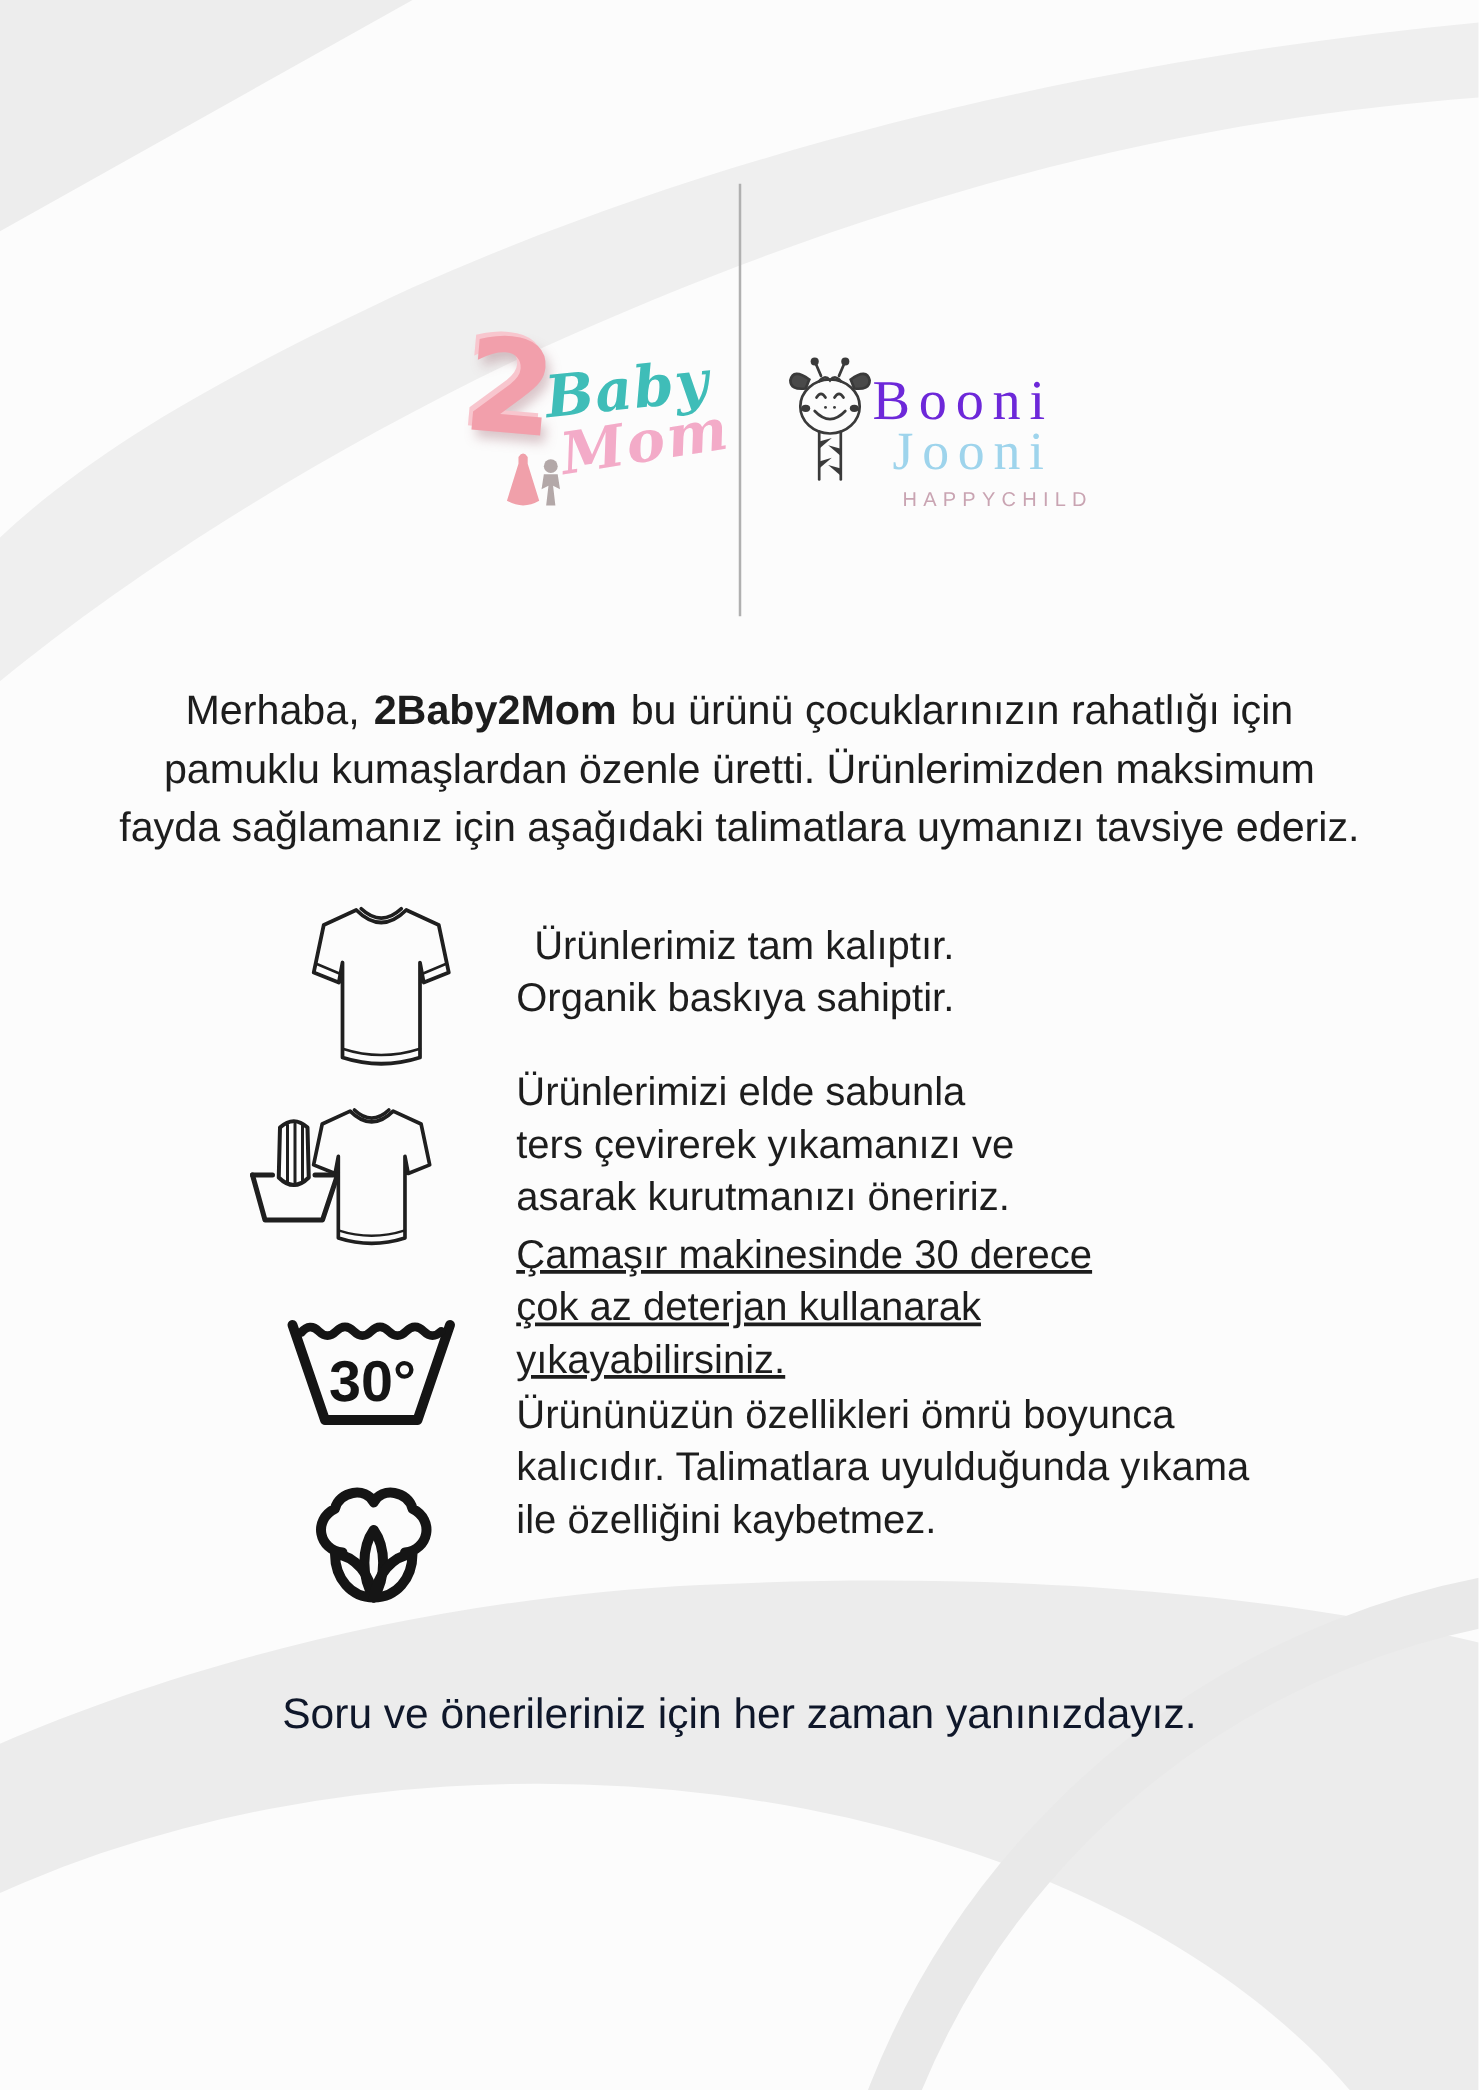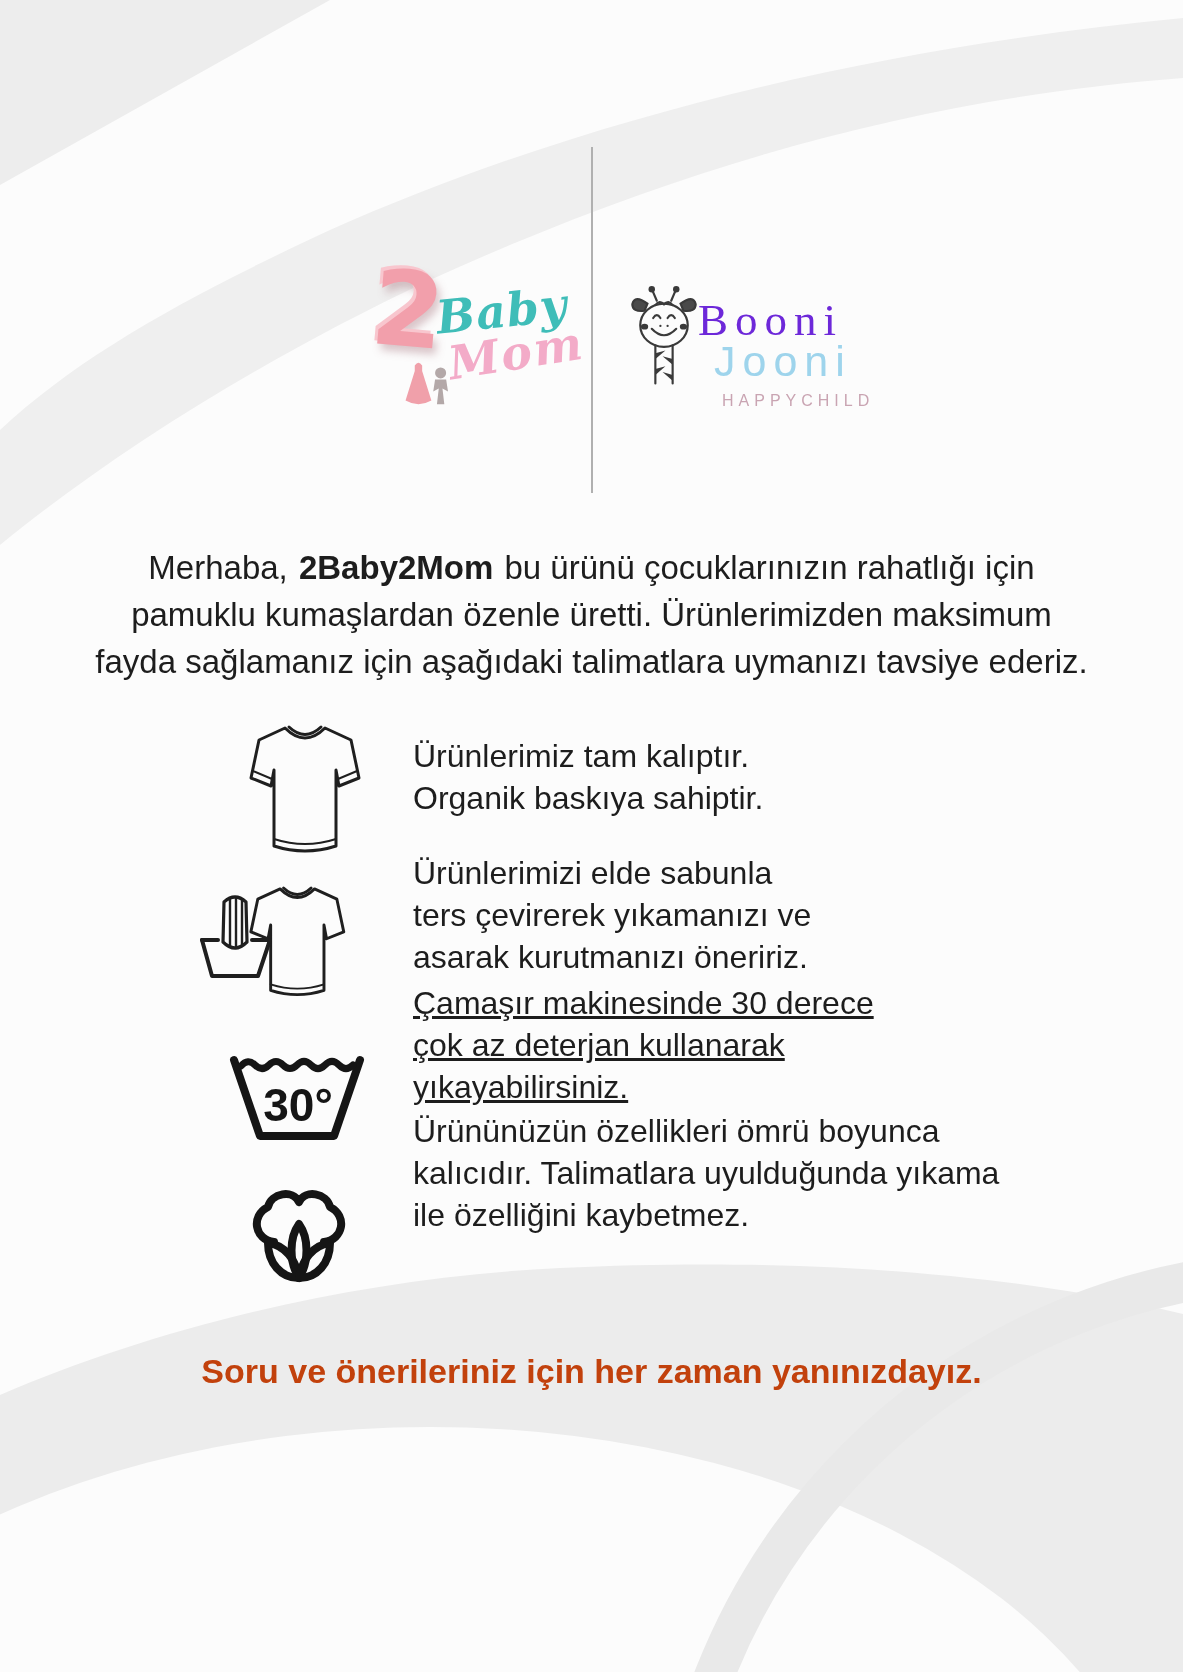--- a/index.html
+++ b/index.html
@@ -41,21 +41,21 @@
   }
   .dress-figure{position:absolute;left:393px;top:360px;}
   .giraffe{position:absolute;left:628px;top:284px;}
   .word-booni{
     position:absolute;left:698px;top:298px;
     font-family:"Liberation Serif", serif;
     font-size:45px;color:#6d28d9;letter-spacing:7px;line-height:1;
   }
   .word-jooni{
     position:absolute;left:714px;top:340px;
-    font-family:Liberation Sans, sans-serif;
+    font-family:Liberation Serif, serif;
     font-size:43px;color:#9ed4ec;letter-spacing:7px;line-height:1;
   }
   .logo-tagline{
     position:absolute;left:722px;top:392px;
     font-size:16px;letter-spacing:5px;color:#c9a4b2;
   }
 
   
   .intro{
     position:absolute;top:544px;left:0;width:100%;
@@ -67,29 +67,29 @@
   
   .icon{position:absolute;}
   .icon-tshirt{left:243px;top:720px;}
   .icon-handwash{left:200px;top:880px;}
   .icon-wash30{left:229px;top:1052px;}
   .icon-cotton{left:243px;top:1188px;}
   .row-text{
     position:absolute;left:413px;margin:0;
     font-size:32px;line-height:42px;color:#1d1d1d;
   }
-  .text-1{top:735px;}
+  .text-1{top:735px;text-align:right;}
   .text-2{top:852px;}
   .text-3{top:982px;text-decoration:underline;}
   .text-4{top:1110px;}
 
   
   .footer-note{
     position:absolute;top:1352px;left:0;width:100%;margin:0;
-    text-align:center;font-size:34px;font-weight:bold;color:#c2410c;
+    text-align:center;font-size:34px;font-weight:normal;color:#0f172a;
   }
 </style>
 </head>
 <body>
 
 <div class="card">
 
   <svg class="bg bg-top" width="1183" height="560" viewBox="0 0 1183 560">
     <path d="M0,0 L330,0 L0,185 Z" fill="#ededed"></path>
     <path d="M1183,18 C 900,45 600,110 330,230 C 190,295 80,355 0,430 L0,545 C 110,455 260,360 430,280 C 720,148 960,95 1183,78 Z" fill="#efefef"></path>

